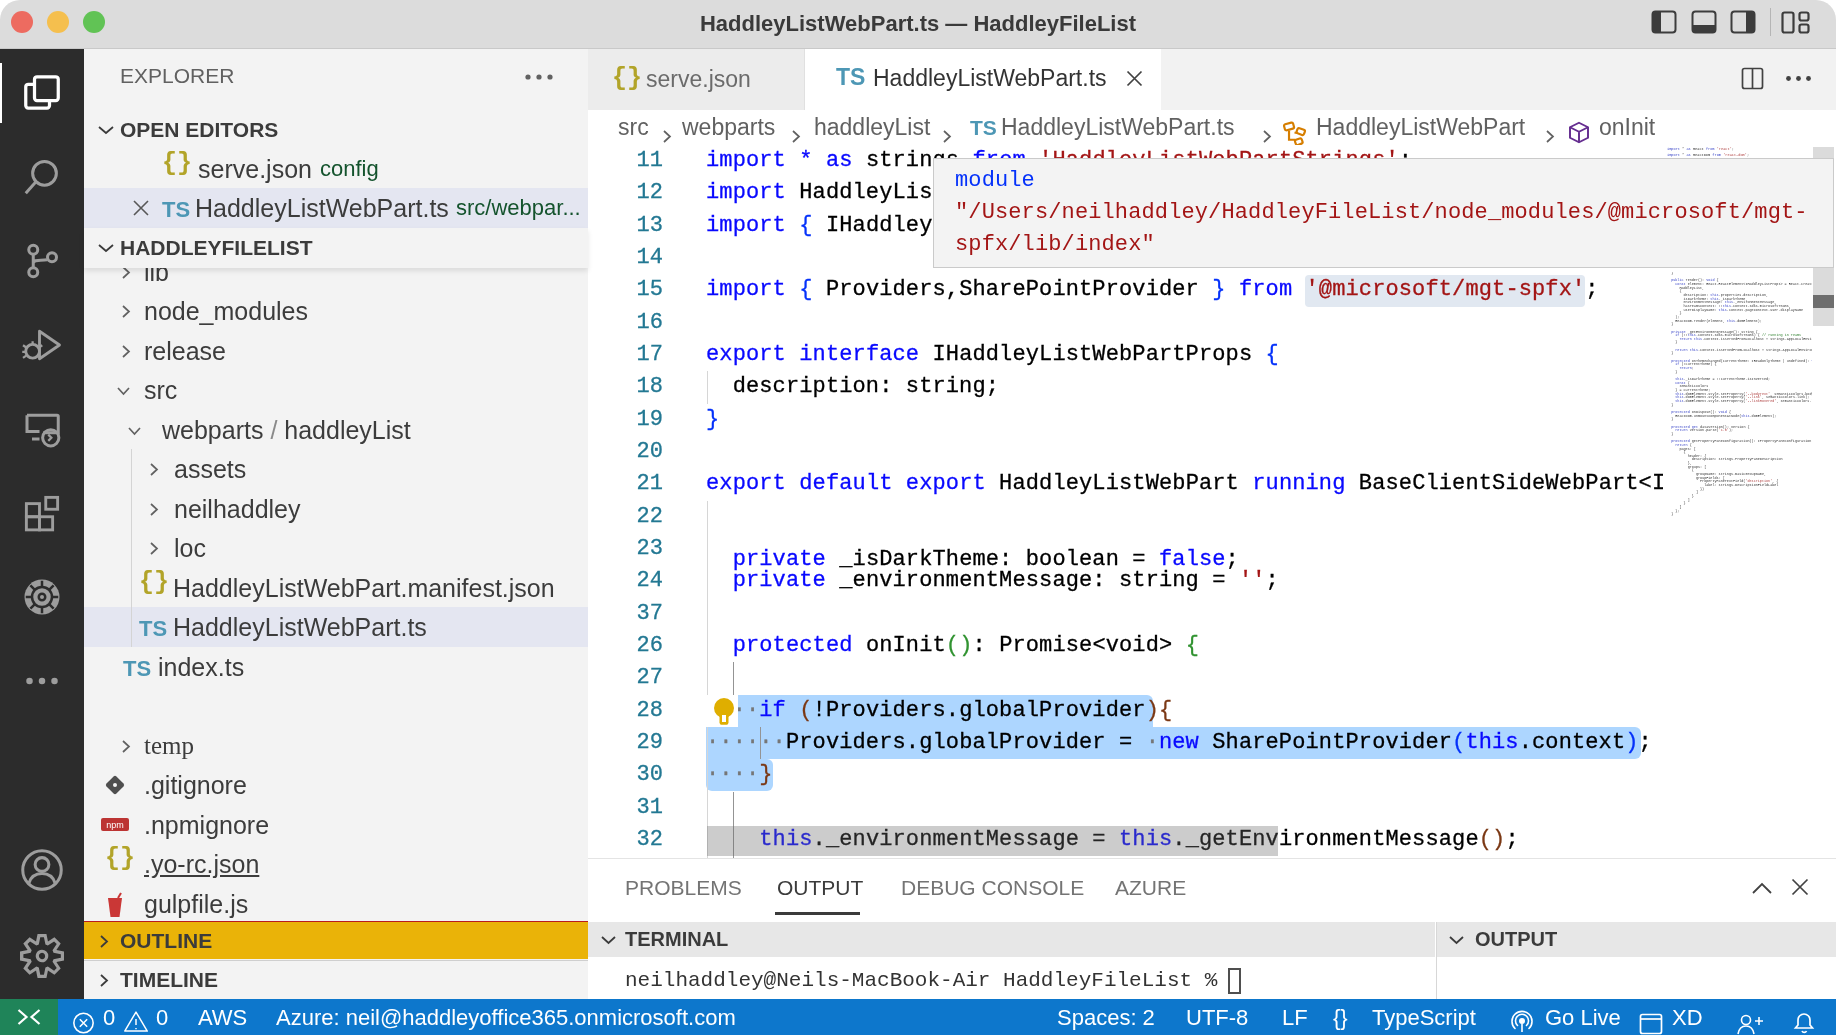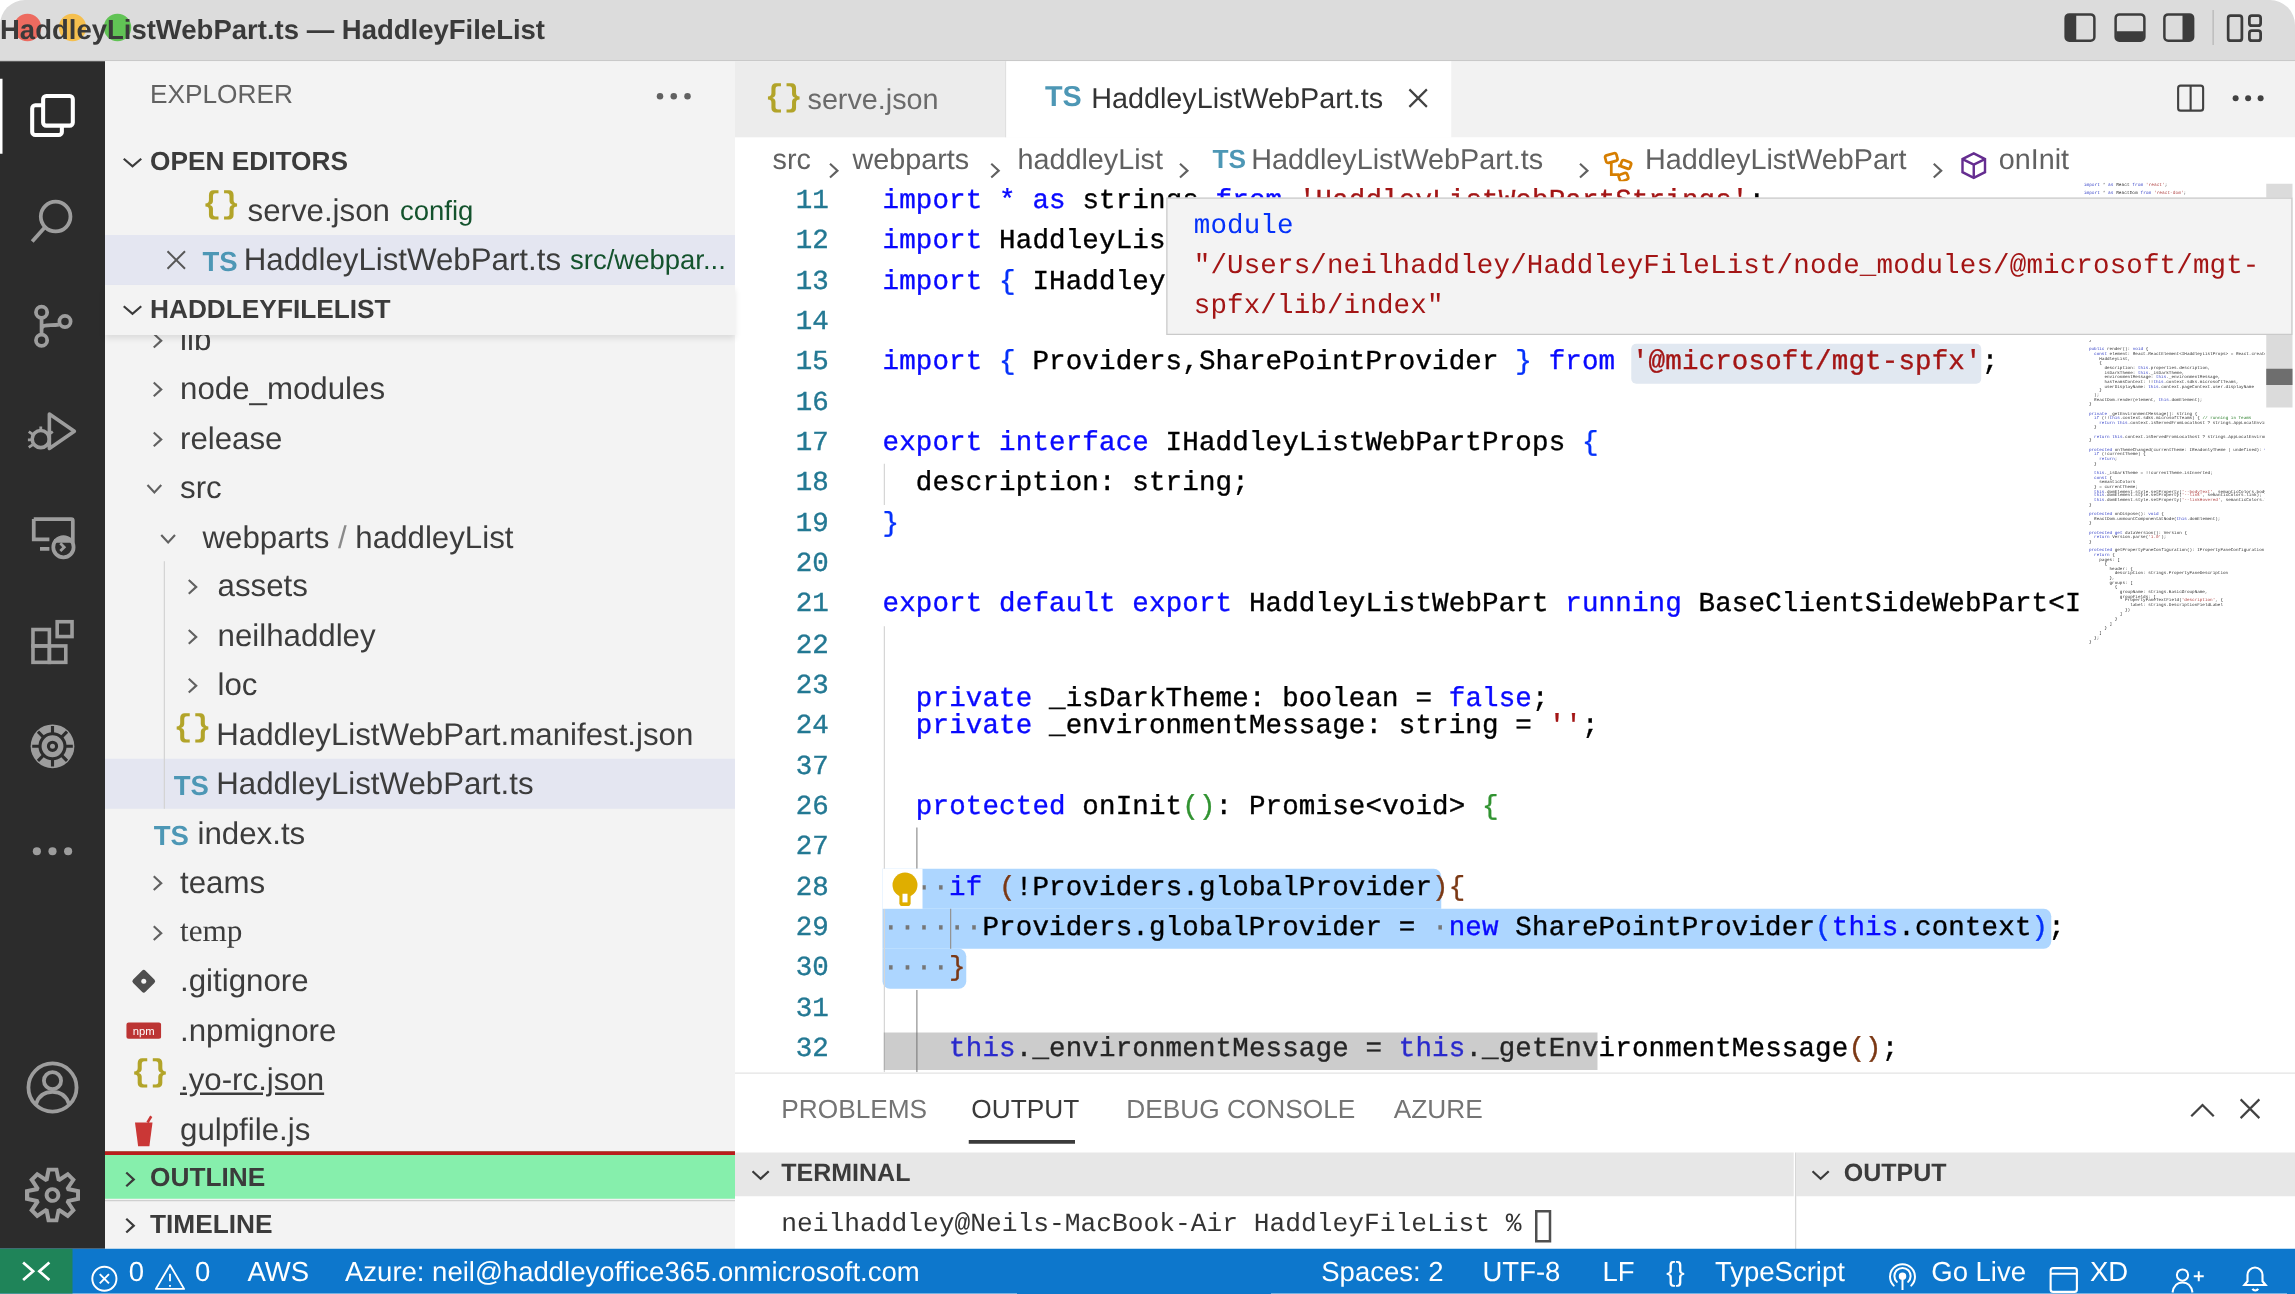--- a/index.html
+++ b/index.html
@@ -2,21 +2,21 @@
 <html><head>
 <meta charset="utf-8">
 <style>
   * { margin:0; padding:0; box-sizing:border-box; }
   html,body { width:1836px; height:1035px; overflow:hidden; background:#fff; }
   body { font-family:"Liberation Sans", sans-serif; }
   #win { position:absolute; left:0; top:0; width:1836px; height:1035px; border-radius:20px 20px 0 0; overflow:hidden; background:#fff; }
   
   #titlebar { position:absolute; left:0; top:0; width:1836px; height:49px; background:#dcdcdc; border-bottom:1px solid #c9c9c9; }
   .tl { position:absolute; top:11px; width:22px; height:22px; border-radius:50%; }
-  #title { position:absolute; top:11px; left:0; width:1836px; font-size:22px; font-weight:bold; color:#3a3a3a; }
+  #title { position:absolute; top:11px; left:0; width:1836px; text-align:center; font-size:22px; font-weight:bold; color:#3a3a3a; }
   
   #actbar { position:absolute; left:0; top:49px; width:84px; height:950px; background:#2c2c2c; }
   .aicon { position:absolute; left:22px; width:40px; height:40px; }
   
   #sidebar { position:absolute; left:84px; top:49px; width:504px; height:950px; background:#f3f3f3; }
   .sbrow { position:absolute; left:0; width:504px; height:40px; line-height:40px; font-size:25px; color:#3c3c3c; white-space:nowrap; }
   .schev { position:absolute; top:13px; }
   .shead { font-weight:bold; font-size:21px; color:#3b3b3b; }
   .sgrey { color:#14532d; font-size:22px; }
   .fico { position:absolute; font-weight:bold; }
@@ -234,26 +234,20 @@
       <span style="position:absolute;left:89px;">HaddleyListWebPart.manifest.json</span>
     </div>
     <div class="sbrow" style="top:558px;background:#e4e6f1;">
       <span class="fico" style="left:55px;color:#4d97b5;font-size:22px;top:2px;">TS</span>
       <span style="position:absolute;left:89px;">HaddleyListWebPart.ts</span>
     </div>
     <div class="sbrow" style="top:598px;">
       <span class="fico" style="left:39px;color:#4d97b5;font-size:22px;top:2px;">TS</span>
       <span style="position:absolute;left:74px;">index.ts</span>
     </div>
-    <div class="sbrow" style="top:637px;">
-      <svg class="schev" style="left:36px;" width="12" height="15" viewBox="0 0 12 15" fill="none" stroke="#616161" stroke-width="1.7">
-          <path d="M3 2 l6 5.5 l-6 5.5"></path>
-        </svg>
-      <span style="position:absolute;left:60px;">teams</span>
-    </div>
     <div class="sbrow" style="top:677px;font-family:Liberation Serif, serif;">
       <svg class="schev" style="left:36px;" width="12" height="15" viewBox="0 0 12 15" fill="none" stroke="#616161" stroke-width="1.7">
           <path d="M3 2 l6 5.5 l-6 5.5"></path>
         </svg>
       <span style="position:absolute;left:60px;">temp</span>
     </div>
     <div class="sbrow" style="top:716px;">
       <svg style="position:absolute;left:20px;top:9px;" width="22" height="22" viewBox="0 0 22 22">
           <rect x="4" y="4" width="14" height="14" rx="2" transform="rotate(45 11 11)" fill="#4e4e4e"></rect>
           <circle cx="11" cy="11" r="2" fill="#f3f3f3"></circle>
@@ -273,21 +267,21 @@
     </div>
     <div class="sbrow" style="top:835px;">
       <svg style="position:absolute;left:22px;top:8px;" width="18" height="26" viewBox="0 0 18 26">
           <path d="M2 6 L16 6 L13.5 25 L4.5 25 Z" fill="#ca3736"></path>
           <path d="M12 6 L15 1" stroke="#ca3736" stroke-width="2"></path>
         </svg>
       <span style="position:absolute;left:60px;">gulpfile.js</span>
     </div>
     <div style="position:absolute;left:47px;top:400px;width:1px;height:198px;background:#d4d4d4;"></div>
 
-    <div class="sbrow" style="top:872px;border-top:3px solid #b91c1c;background:#86efac;z-index:3;height:38px;line-height:38px;">
+    <div class="sbrow" style="top:872px;border-top:1px solid #b91c1c;background:#eab308;z-index:3;height:38px;line-height:38px;">
       <svg class="schev" style="left:14px;top:12px;" width="12" height="15" viewBox="0 0 12 15" fill="none" stroke="#3b3b3b" stroke-width="1.8">
           <path d="M3 2 l6 5.5 l-6 5.5"></path>
         </svg>
       <span class="shead" style="position:absolute;left:36px;">OUTLINE</span>
     </div>
     <div class="sbrow" style="top:911px;border-top:1px solid #cfcfcf;background:#f3f3f3;z-index:3;height:38px;line-height:38px;">
       <svg class="schev" style="left:14px;top:12px;" width="12" height="15" viewBox="0 0 12 15" fill="none" stroke="#3b3b3b" stroke-width="1.8">
           <path d="M3 2 l6 5.5 l-6 5.5"></path>
         </svg>
       <span class="shead" style="position:absolute;left:36px;">TIMELINE</span>

